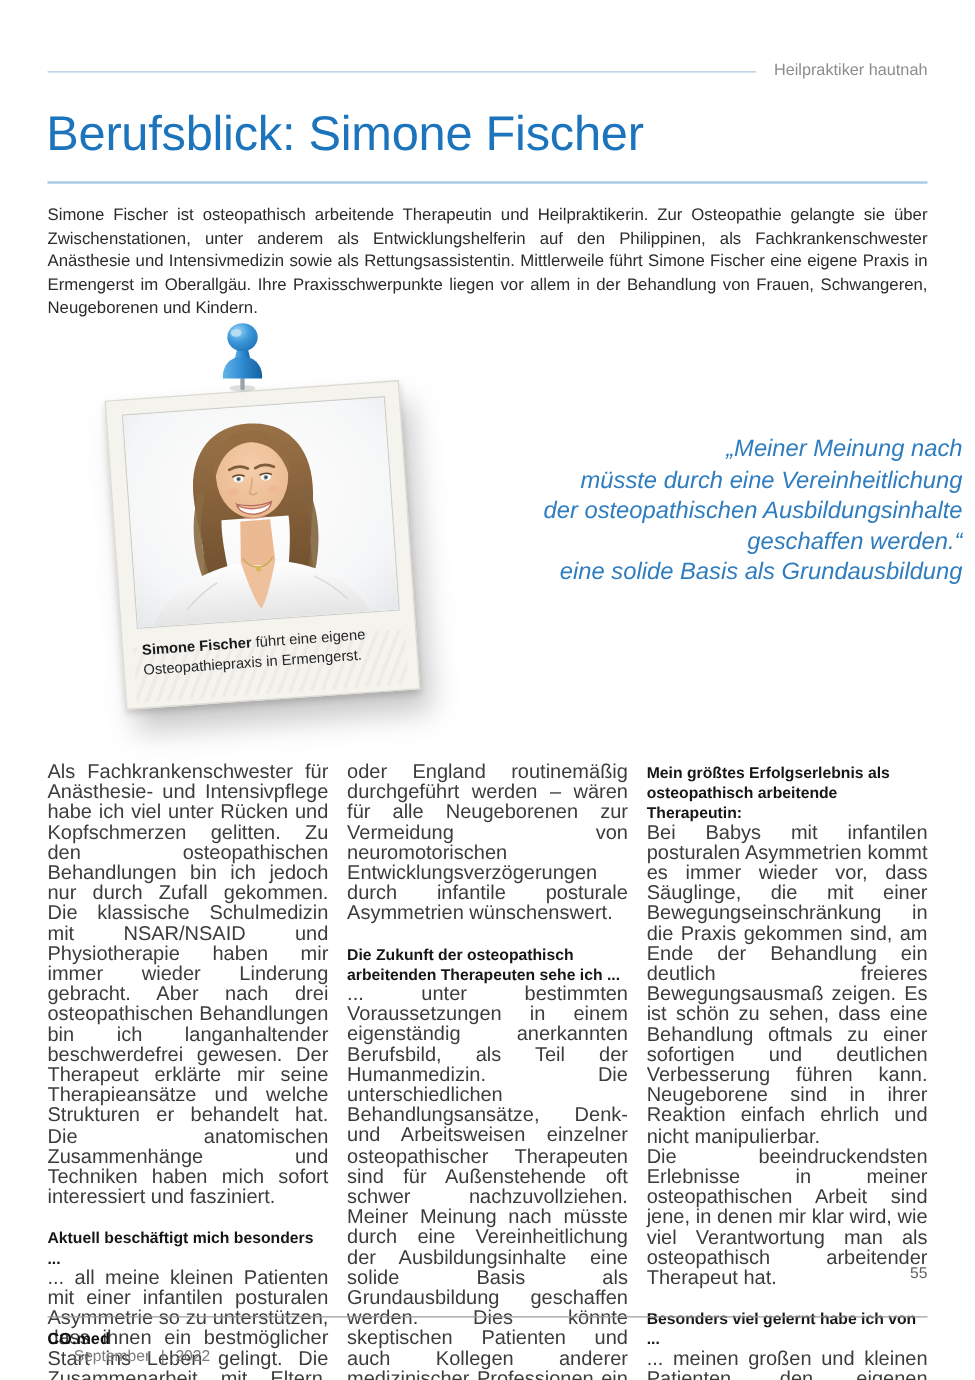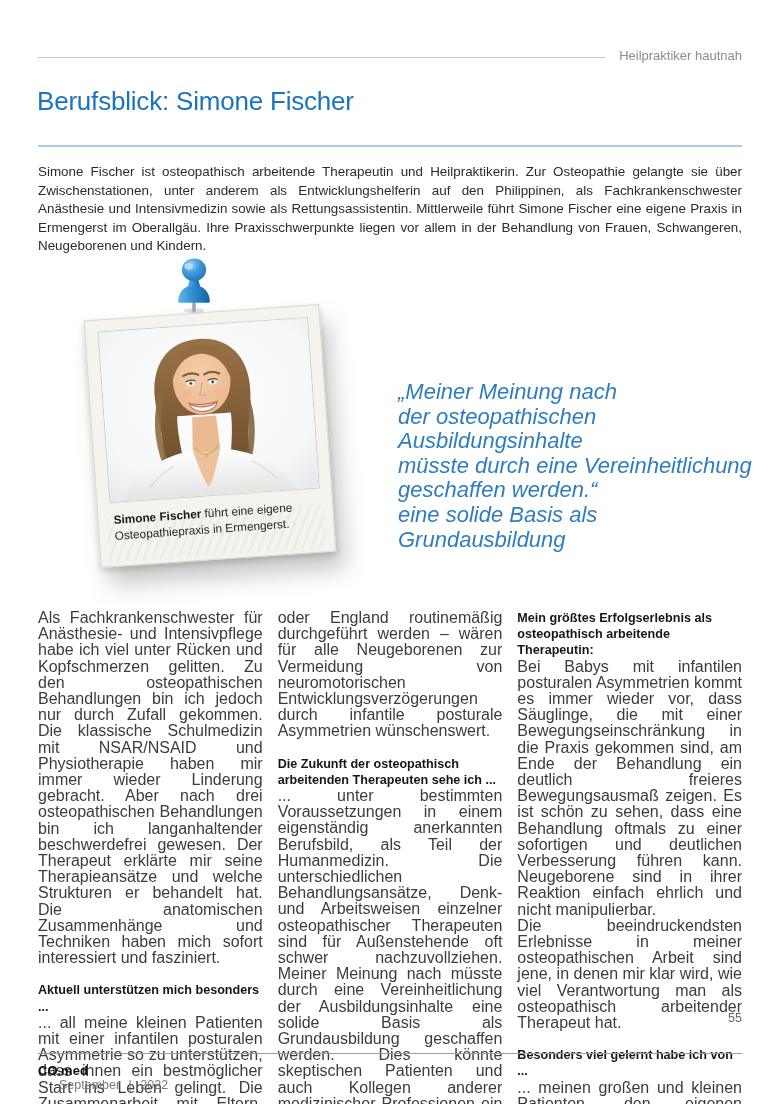--- a/index.html
+++ b/index.html
@@ -7,21 +7,21 @@
   .page {
     position:relative; width:780px; height:1104px; margin:0 auto;
     background:#ffffff; overflow:hidden;
     font-family:"Liberation Sans","DejaVu Sans",sans-serif;
     color:#333;
   }
   
   .header-rule { position:absolute; left:38px; top:57px; width:567px; height:1px; background:#aac9e4; }
   .header-label { position:absolute; top:48px; right:38px; font-size:13px; color:#8c8c8c; }
   
-  .page-title { position:absolute; left:37px; top:86px; font-size:26px; font-weight:500; letter-spacing:-0.2px; color:#1b74bc; }
+  .page-title { position:absolute; left:37px; top:86px; font-size:39px; font-weight:500; letter-spacing:-0.2px; color:#1b74bc; }
   .title-rule { position:absolute; left:38px; top:145px; width:704px; height:2px; background:#a9cbe7; }
   
   .intro { position:absolute; left:38px; top:163px; width:704px; font-size:13.4px; line-height:18.6px; color:#2b2b2b; text-align:justify; hyphens:auto; }
   
   .polaroid {
     position:absolute; left:92px; top:312px; width:236px; height:248px;
     background:#f4f3ee; border:1px solid #dcdad2;
     transform:rotate(-4deg);
     box-shadow: 0 3px 6px rgba(0,0,0,0.16), 8px 18px 22px rgba(100,100,100,0.35);
   }
@@ -33,22 +33,22 @@
   .photo-frame {
     position:absolute; left:12px; top:11px; width:211px; height:172px;
     background:#fff; border:1px solid #cfcfc9; overflow:hidden;
   }
   .photo-frame svg { display:block; width:100%; height:100%; }
   .photo-caption { position:absolute; left:15px; top:193px; width:206px; font-size:11.8px; line-height:15.5px; color:#262626; }
   .photo-caption b { font-weight:700; color:#1a1a1a; }
   .pushpin { position:absolute; left:168px; top:256px; width:52px; height:64px; z-index:6; }
   
   .pull-quote {
-    position:absolute; left:398px; top:380px; width:372px;
-    text-align:left; font-size:22px; line-height:24.6px;
+    position:absolute; left:398px; top:348px; width:372px;
+    text-align:right; font-size:19px; line-height:24.6px;
     font-style:italic; font-weight:500; color:#2f7dbf;
   }
   
   .columns { position:absolute; left:38px; top:610px; width:704px; display:flex; gap:15px; }
   .col { flex:1 1 0; min-width:0; }
   .block + .block { margin-top:16px; }
   .col-heading { font-weight:700; font-size:12.6px; line-height:16.2px; color:#161616; }
   .col p { font-size:16px; line-height:16.2px; color:#3c3c3c; text-align:justify; hyphens:auto; }
   
   .footer-rule { position:absolute; left:38px; top:1053px; width:704px; height:1px; background:#9e9e9e; }
@@ -154,33 +154,33 @@
     <ellipse cx="30" cy="62" rx="12" ry="3" fill="#000" opacity="0.12"></ellipse>
     <rect x="28" y="52" width="4" height="12" rx="2" fill="#9aa3a8"></rect>
     <path d="M25 26 L35 26 L38 38 L22 38 Z" fill="url(#pinBody)"></path>
     <path d="M30 33 C 15 33 11 46 12 53 L 48 53 C 49 46 45 33 30 33 Z" fill="url(#pinBody)"></path>
     <ellipse cx="30" cy="15" rx="14" ry="13" fill="url(#pinHead)"></ellipse>
     <ellipse cx="24" cy="11" rx="5" ry="3.6" fill="#bfe2f7" opacity="0.85"></ellipse>
   </svg>
 
   <div class="pull-quote">
     <div>„Meiner Meinung nach</div>
+    <div>müsste durch eine Vereinheitlichung</div>
     <div>der osteopathischen Ausbildungsinhalte</div>
-    <div>müsste durch eine Vereinheitlichung</div>
     <div>geschaffen werden.“</div>
     <div>eine solide Basis als Grundausbildung</div>
   </div>
 
   <div class="columns">
     <div class="col">
       <div class="block">
         <p>Als Fachkrankenschwester für Anästhesie- und Intensivpflege habe ich viel unter Rücken und Kopfschmerzen gelitten. Zu den osteopathischen Behandlungen bin ich jedoch nur durch Zufall gekommen. Die klassische Schulmedizin mit NSAR/NSAID und Physiotherapie haben mir immer wieder Linderung gebracht. Aber nach drei osteopathischen Behandlungen bin ich langanhaltender beschwerdefrei gewesen. Der Therapeut erklärte mir seine Therapieansätze und welche Strukturen er behandelt hat. Die anatomischen Zusammenhänge und Techniken haben mich sofort interessiert und fasziniert.</p>
       </div>
       <div class="block">
-        <div class="col-heading">Aktuell unterstützen mich besonders ...</div>
+        <div class="col-heading">Aktuell beschäftigt mich besonders ...</div>
         <p>... all meine kleinen Patienten mit einer infantilen posturalen Asymmetrie so zu unterstützen, dass ihnen ein bestmöglicher Start ins Leben gelingt. Die Zusammenarbeit mit Eltern, Kinderärzten, Hebammen und Physiotherapeuten ist dabei unabdingbar. Für mich steht fest: Osteopathische Präventionstermine nach der Geburt – wie sie schon in anderen Ländern wie Frankreich</p>
       </div>
     </div>
     <div class="col">
       <div class="block">
         <p>oder England routinemäßig durchgeführt werden – wären für alle Neugeborenen zur Vermeidung von neuromotorischen Entwicklungsverzögerungen durch infantile posturale Asymmetrien wünschenswert.</p>
       </div>
       <div class="block">
         <div class="col-heading">Die Zukunft der osteopathisch arbeitenden Therapeuten sehe ich ...</div>
         <p>... unter bestimmten Voraussetzungen in einem eigenständig anerkannten Berufsbild, als Teil der Humanmedizin. Die unterschiedlichen Behandlungsansätze, Denk- und Arbeitsweisen einzelner osteopathischer Therapeuten sind für Außenstehende oft schwer nachzuvollziehen. Meiner Meinung nach müsste durch eine Vereinheitlichung der Ausbildungsinhalte eine solide Basis als Grundausbildung geschaffen werden. Dies könnte skeptischen Patienten und auch Kollegen anderer medizinischer Professionen ein Mehr an Transparenz und Akzeptanz bieten. Das wäre auch eine mögliche Grundlage auf dem Weg zu einer beruflichen Anerkennung. Zusätzliche aussagekräftige, wissenschaftliche Studien sollten außerdem für mehr Evidenz in osteopathischen Behandlungen sorgen.</p>

